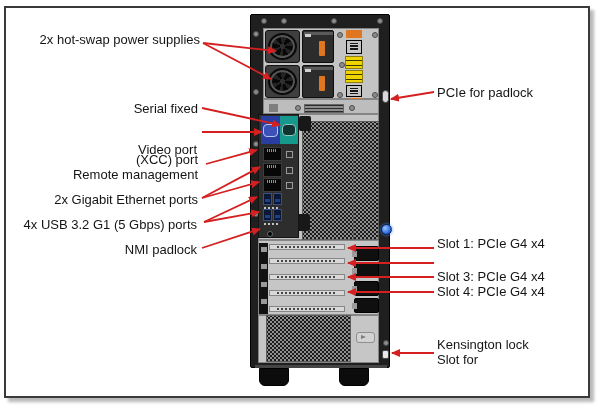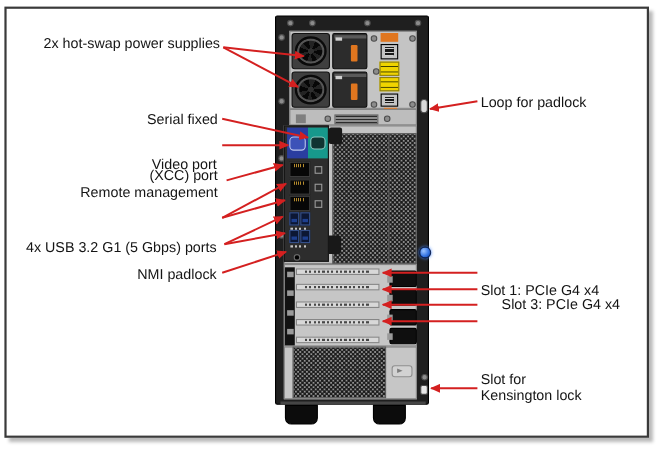--- a/index.html
+++ b/index.html
@@ -205,23 +205,25 @@
 
   <div class="lbl left" style="right:400px;top:32px">
     <span>2x hot-swap power supplies</span>
   </div>
   <div class="lbl left" style="right:402px;top:101px">Serial fixed</div>
   <div class="lbl left" style="right:403px;top:142px">Video port</div>
   <div class="lbl left" style="right:402px;top:152px">
     <span>(XCC) port</span>
     <span>Remote management</span>
   </div>
+  <div class="lbl left" style="right:402px;top:192px">2x Gigabit Ethernet ports</div>
   <div class="lbl left" style="right:403px;top:217px">4x USB 3.2 G1 (5 Gbps) ports</div>
   <div class="lbl left" style="right:403px;top:242px">NMI padlock</div>
 
-  <div class="lbl" style="left:437px;top:85px">Loop for padlock</div>
-  <div class="lbl" style="left:437px;top:256px">Slot 1: PCIe G4 x4</div>
-  <div class="lbl" style="left:456px;top:269px">Slot 3: PCIe G4 x4</div>
+  <div class="lbl" style="left:437px;top:85px">PCIe for padlock</div>
+  <div class="lbl" style="left:437px;top:236px">Slot 1: PCIe G4 x4</div>
+  <div class="lbl" style="left:437px;top:269px">Slot 3: PCIe G4 x4</div>
+  <div class="lbl" style="left:437px;top:284px">Slot 4: PCIe G4 x4</div>
   <div class="lbl" style="left:437px;top:337px">
+    <span>Kensington lock</span>
     <span>Slot for</span>
-    <span>Kensington lock</span>
   </div>
 </div>
 
 </body></html>

